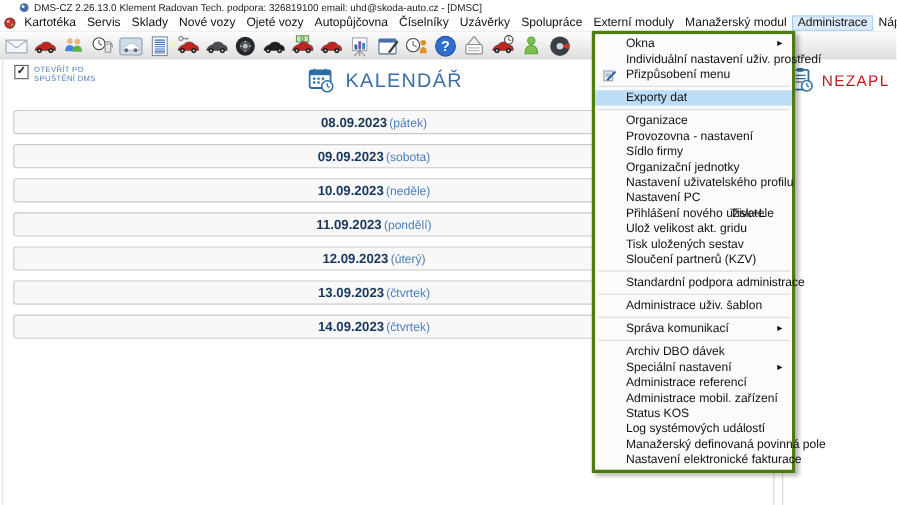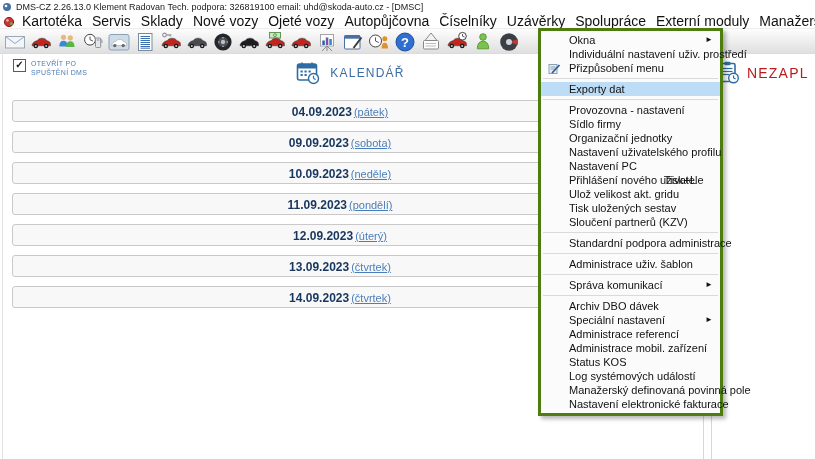--- a/index.html
+++ b/index.html
@@ -1,50 +1,50 @@
 <!DOCTYPE html>
 <html><head>
 <meta charset="utf-8">
 <style>
   html,body{margin:0;padding:0;background:#fff;}
   body{width:815px;height:459px;overflow:hidden;font-family:"Liberation Sans",sans-serif;}
   .window{position:relative;width:815px;height:459px;background:#fff;overflow:hidden;}
 
   
-  .titlebar{height:14px;display:flex;align-items:center;gap:4px;padding-left:2px;font-size:9px;color:#1a1a1a;white-space:nowrap;}
+  .titlebar{height:14px;display:flex;align-items:center;gap:4px;padding-left:17px;font-size:9px;color:#1a1a1a;white-space:nowrap;}
 
   
-  .menubar{height:14px;display:flex;align-items:center;font-size:14px;color:#111;padding-left:2px;text-align:right;}
+  .menubar{height:14px;display:flex;align-items:center;font-size:11px;color:#111;padding-left:2px;text-align:right;}
   .menubar .mb-item{padding:0 5px;height:14px;line-height:14px;cursor:default;white-space:nowrap;}
   .menubar .mb-item.active{background:#dcebfa;box-shadow:inset 0 0 0 1px #9ecef5;}
   .mb-docicon{width:12px;height:12px;margin:0 2px 0 1px;flex:0 0 auto;}
 
   
   .toolbar{height:25px;background:linear-gradient(#fdfdfd,#dedede);border-top:1px solid #eee;border-bottom:1px solid #cfcfcf;display:flex;align-items:center;padding-left:2px;}
   .tbtn{width:26px;height:24px;display:flex;align-items:center;justify-content:center;flex:0 0 auto;}
   .tbtn svg{display:block;}
 
   
   .content{position:absolute;top:54px;left:0;right:0;bottom:0;background:#fff;}
   .edge-left{position:absolute;left:2px;top:0;bottom:0;width:1px;background:#e2e2e2;}
   .content-topline{position:absolute;top:53px;left:0;right:0;height:1px;background:#dcdcdc;}
   .split-a{position:absolute;left:703px;top:0;bottom:0;width:1px;background:#d6d6d6;}
   .split-b{position:absolute;left:711px;top:0;bottom:0;width:1px;background:#d6d6d6;}
 
   .checkbox-wrap{position:absolute;left:13px;top:5px;display:flex;gap:5px;align-items:flex-start;cursor:default;}
   .cb{width:11px;height:11px;border:1px solid #5a5a5a;background:#fff;font-size:10px;line-height:10px;text-align:center;color:#111;font-weight:bold;}
   .cb-label{font-size:7px;color:#4a7ebb;letter-spacing:.3px;line-height:1.35;text-transform:uppercase;}
 
-  .cal-header{position:absolute;left:0;top:6px;width:700px;display:flex;align-items:center;justify-content:center;gap:9px;color:#3a6ea5;font-size:12px;letter-spacing:1.2px;}
+  .cal-header{position:absolute;left:0;top:6px;width:700px;display:flex;align-items:center;justify-content:center;gap:9px;color:#3a6ea5;font-size:18px;letter-spacing:1.2px;}
   .right-header{position:absolute;left:716px;top:6px;display:flex;align-items:center;gap:6px;color:#b91c1c;font-size:14px;letter-spacing:1.2px;width:99px;overflow:hidden;}
 
   .days{position:absolute;left:12px;top:46px;width:656px;}
   .day{height:20px;border:1px solid #c9c9c9;border-radius:3px;background:#f8f8f8;margin-bottom:9px;text-align:center;line-height:20px;white-space:nowrap;}
   .day .d-date{color:#17365d;font-weight:bold;font-size:12px;}
-  .day .d-wd{color:#4a7ebb;font-size:11px;margin-left:2px;text-decoration:underline;}
+  .day .d-wd{color:#4a7ebb;font-size:11px;margin-left:2px;}
 
   
   .dropdown{position:absolute;left:538px;top:28px;width:185px;background:#fbfbfb;border:3px solid #4d7c0f;box-shadow:3px 3px 4px rgba(0,0,0,.28);padding:2px 0;z-index:20;box-sizing:border-box;}
   .mi{position:relative;height:14px;line-height:14px;font-size:11px;padding-left:28px;color:#111;white-space:nowrap;cursor:default;}
   .mi.hl{background:#bddcf5;}
   .micon{position:absolute;left:4px;top:1px;width:18px;height:12px;display:flex;align-items:center;justify-content:center;}
   .mshort{position:absolute;right:24px;top:0;}
   .marrow{position:absolute;right:7px;top:0;font-size:8px;color:#111;}
   .msep{height:1px;background:#dadada;margin:3px 2px;}
 </style>
@@ -347,21 +347,21 @@
           <circle cx="18.5" cy="18.5" r="5" fill="#fff" stroke="#2e6da4" stroke-width="1.4"></circle>
           <line x1="18.5" y1="18.5" x2="18.5" y2="15.7" stroke="#2e6da4" stroke-width="1.2"></line>
           <line x1="18.5" y1="18.5" x2="20.7" y2="19.5" stroke="#2e6da4" stroke-width="1.2"></line>
         </svg>
       </span>
       <span>KALENDÁŘ</span>
     </div>
 
     <div class="days">
 
-    <div class="day"><span class="d-date">04.09.2023</span><span class="d-wd">(pátek)</span></div>
+    <div class="day"><span class="d-date">08.09.2023</span><span class="d-wd">(pátek)</span></div>
         <div class="day"><span class="d-date">09.09.2023</span><span class="d-wd">(sobota)</span></div>
         <div class="day"><span class="d-date">10.09.2023</span><span class="d-wd">(neděle)</span></div>
         <div class="day"><span class="d-date">11.09.2023</span><span class="d-wd">(pondělí)</span></div>
         <div class="day"><span class="d-date">12.09.2023</span><span class="d-wd">(úterý)</span></div>
         <div class="day"><span class="d-date">13.09.2023</span><span class="d-wd">(čtvrtek)</span></div>
         <div class="day"><span class="d-date">14.09.2023</span><span class="d-wd">(čtvrtek)</span></div>
       </div>
 
     <div class="right-header">
       <span style="display:inline-flex;">
@@ -388,20 +388,21 @@
           <svg width="13" height="13" viewBox="0 0 13 13">
             <rect x="1" y="2.5" width="8" height="9" fill="#e8edf2" stroke="#8aa0b5"></rect>
             <line x1="2.5" y1="5" x2="7.5" y2="5" stroke="#8aa0b5"></line>
             <line x1="2.5" y1="7" x2="7.5" y2="7" stroke="#8aa0b5"></line>
             <line x1="4" y1="11" x2="11.5" y2="3" stroke="#2e5f9e" stroke-width="1.8"></line>
           </svg>
         </span><span>Přizpůsobení menu</span></div>
       <div class="msep"></div>
       <div class="mi hl"><span>Exporty dat</span></div>
       <div class="msep"></div>
+      <div class="mi"><span>Organizace</span></div>
       <div class="mi"><span>Provozovna - nastavení</span></div>
       <div class="mi"><span>Sídlo firmy</span></div>
       <div class="mi"><span>Organizační jednotky</span></div>
       <div class="mi"><span>Nastavení uživatelského profilu</span></div>
       <div class="mi"><span>Nastavení PC</span></div>
       <div class="mi"><span>Přihlášení nového uživatele</span><span class="mshort">Tisk+L</span></div>
       <div class="mi"><span>Ulož velikost akt. gridu</span></div>
       <div class="mi"><span>Tisk uložených sestav</span></div>
       <div class="mi"><span>Sloučení partnerů (KZV)</span></div>
       <div class="msep"></div>

